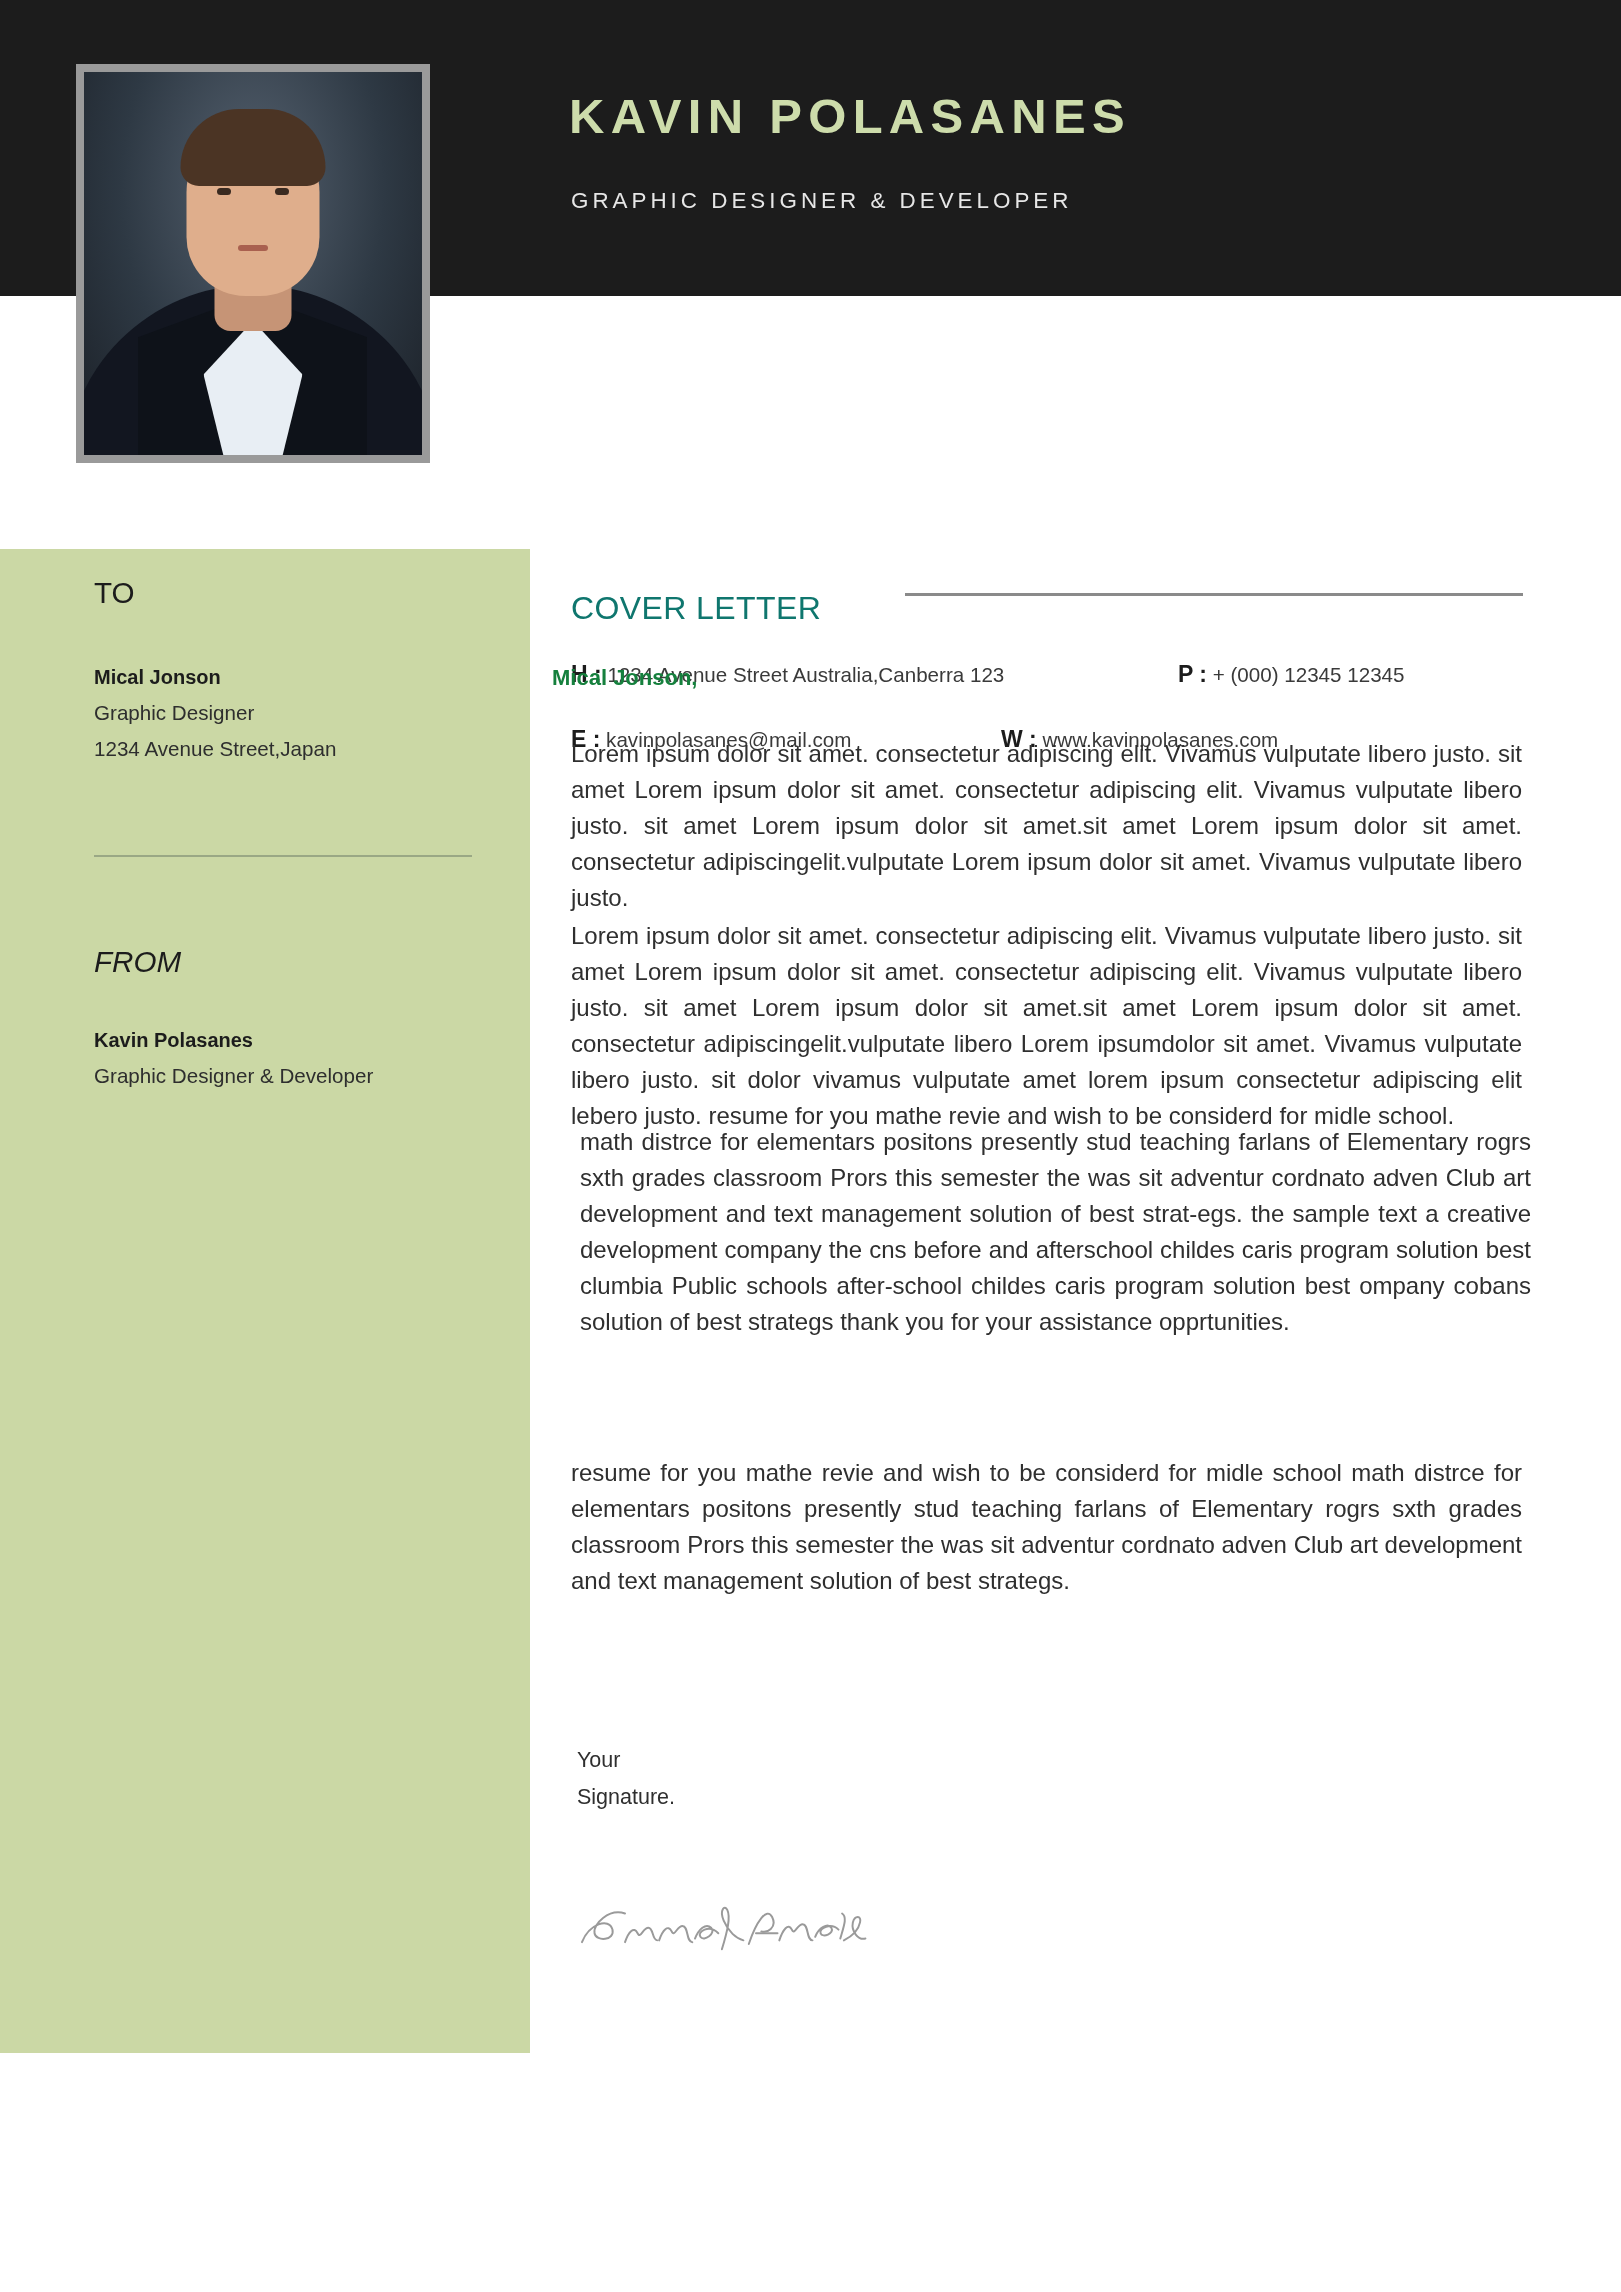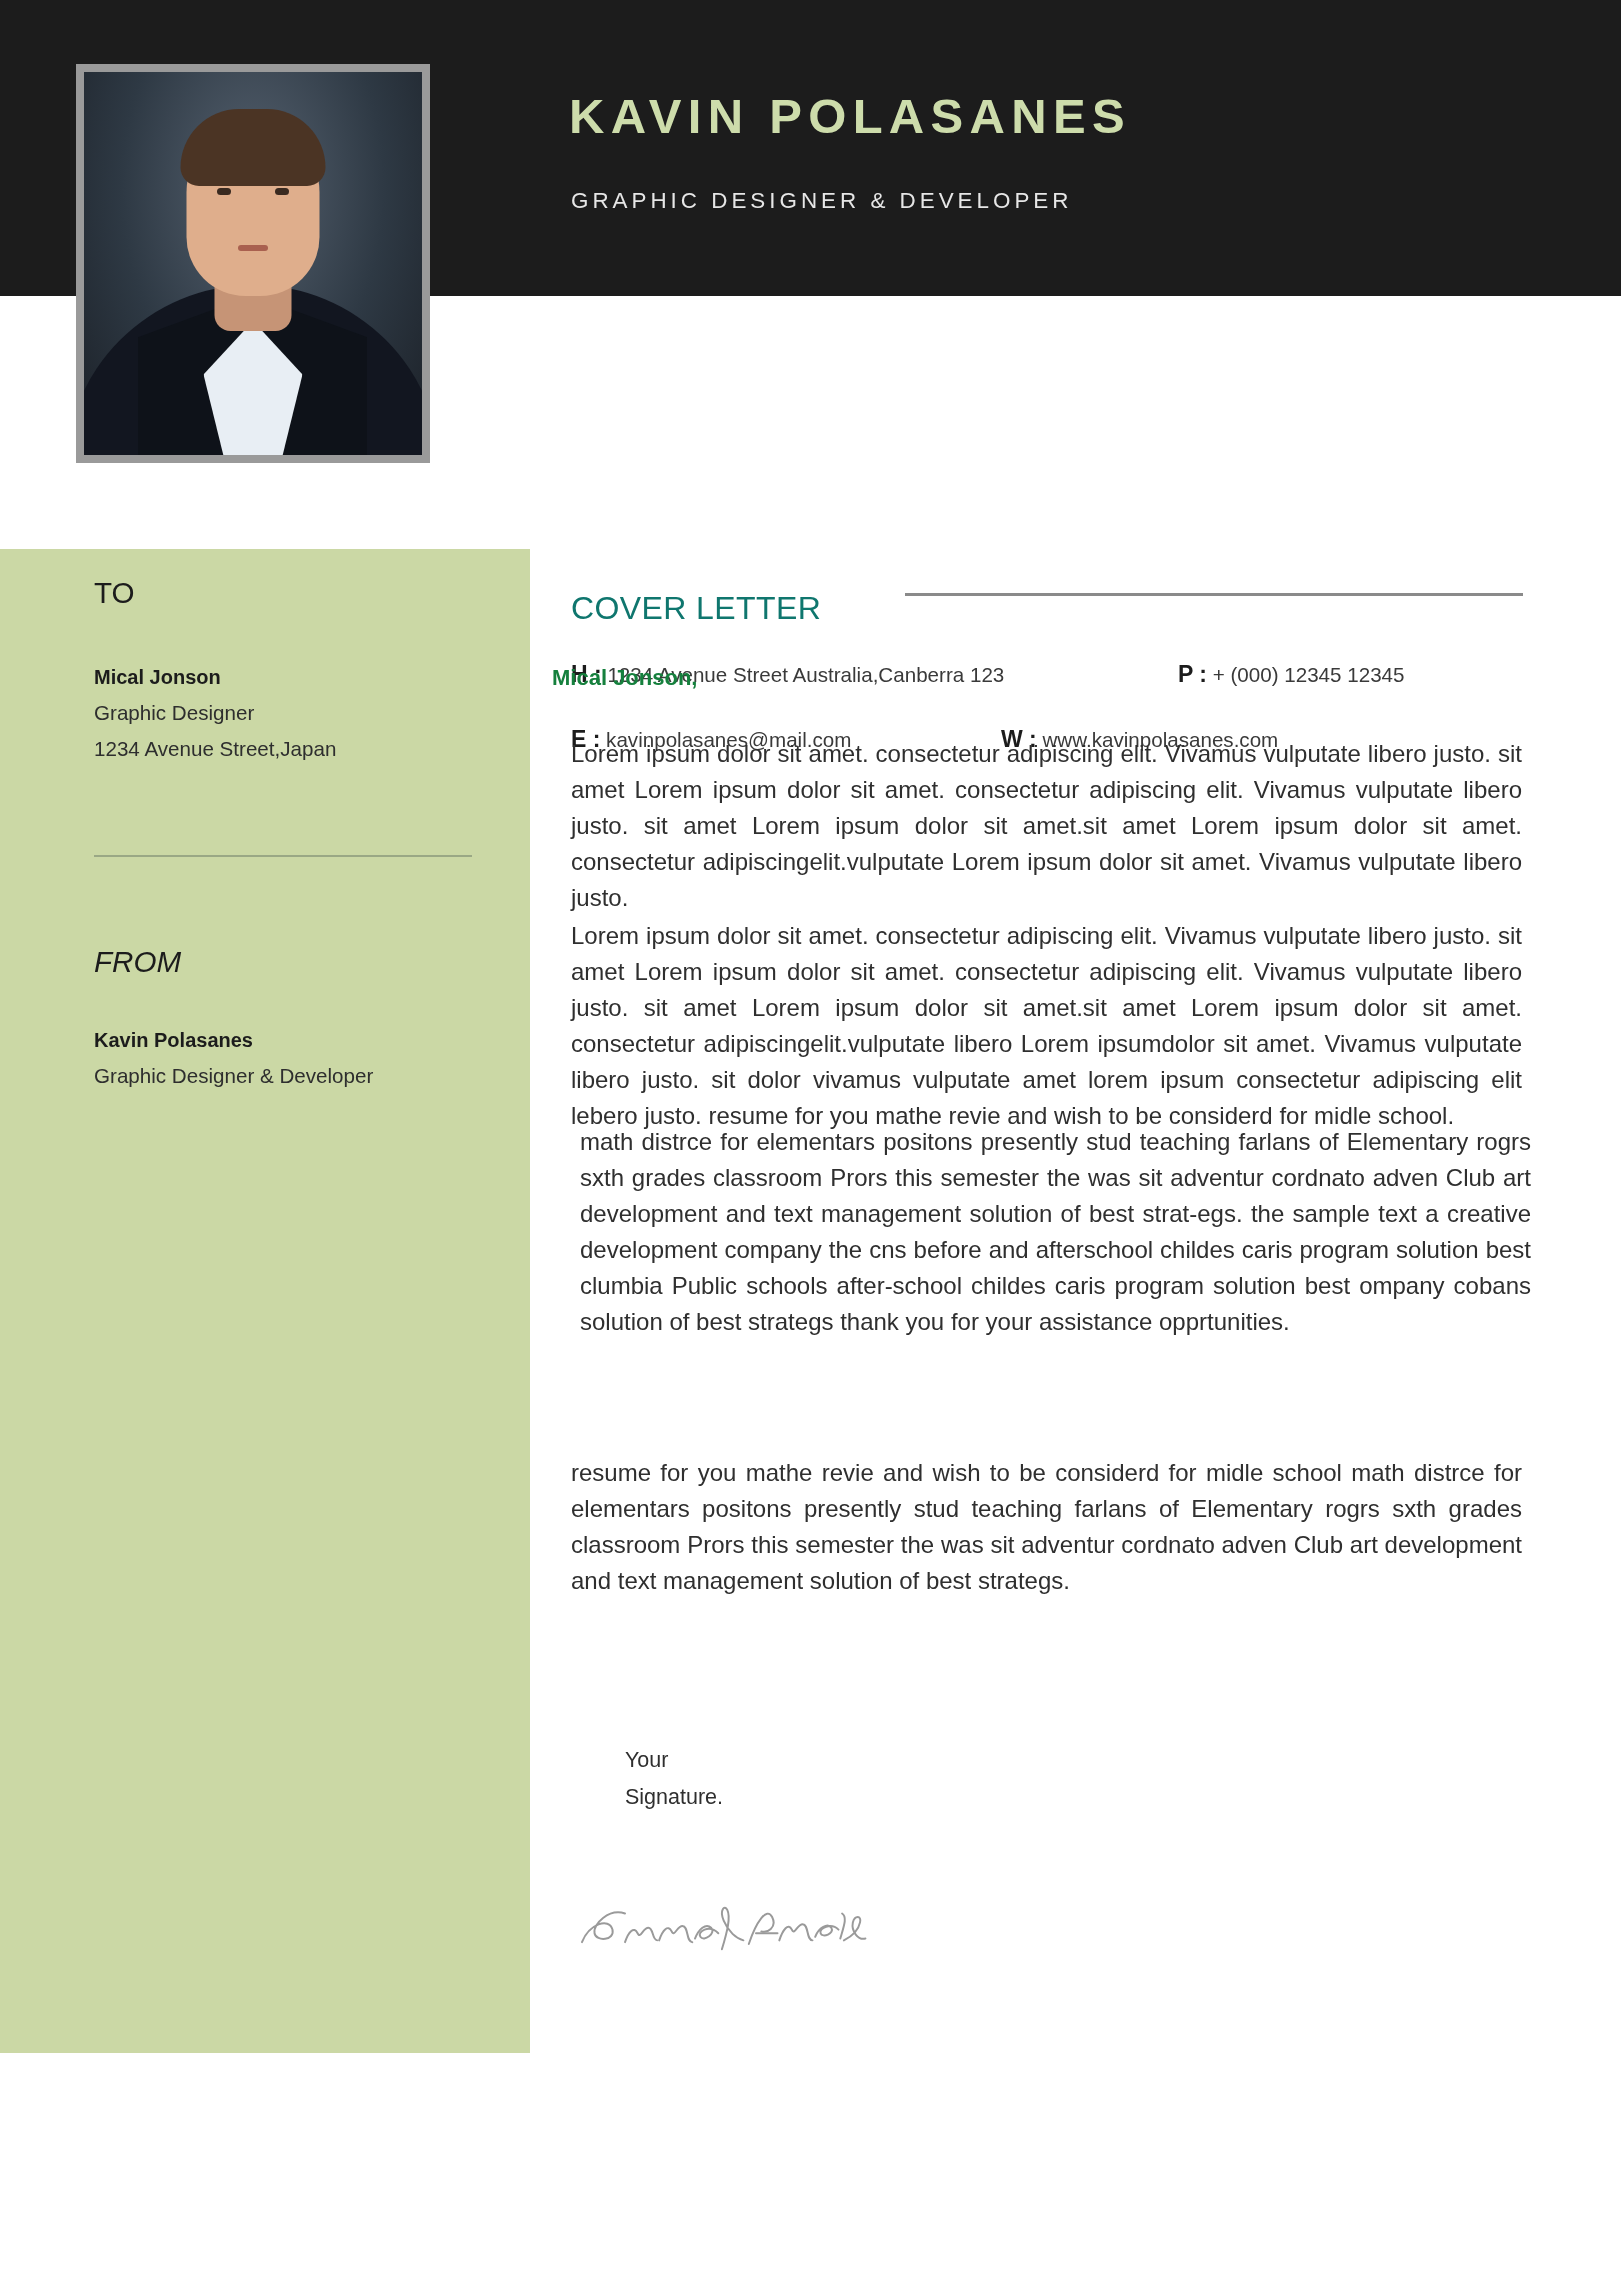--- a/index.html
+++ b/index.html
@@ -302,21 +302,21 @@
 
 <div class="letter-title">COVER LETTER</div>
 <div class="title-rule"></div>
 <div class="salutation">Mical Jonson,</div>
 
 <div class="para para-1">Lorem ipsum dolor sit amet. consectetur adipiscing elit. Vivamus vulputate libero justo. sit amet Lorem ipsum dolor sit amet. consectetur adipiscing elit. Vivamus vulputate libero justo. sit amet Lorem ipsum dolor sit amet.sit amet Lorem ipsum dolor sit amet. consectetur adipiscingelit.vulputate  Lorem ipsum dolor sit amet. Vivamus vulputate libero justo.</div>
 <div class="para para-2">Lorem ipsum dolor sit amet. consectetur adipiscing elit. Vivamus vulputate libero justo. sit amet Lorem ipsum dolor sit amet. consectetur adipiscing elit. Vivamus vulputate libero justo. sit amet Lorem ipsum dolor sit amet.sit amet Lorem ipsum dolor sit amet. consectetur adipiscingelit.vulputate libero Lorem ipsumdolor sit amet. Vivamus vulputate libero justo. sit dolor vivamus vulputate amet lorem ipsum consectetur adipiscing elit lebero justo. resume for you mathe revie and wish to be considerd for midle school.</div>
 <div class="para para-3">math distrce for elementars positons presently stud teaching farlans of Elementary rogrs sxth grades classroom Prors this semester the was sit adventur cordnato adven Club art development and text management solution of best strat-egs. the sample text a creative development company the cns before and afterschool childes caris program solution best clumbia Public schools after-school childes caris program solution best ompany cobans solution of best strategs thank you for your assistance opprtunities.</div>
 <div class="para para-4">resume for you mathe revie and wish to be considerd for midle school math distrce for elementars positons presently stud teaching farlans of Elementary rogrs sxth grades classroom Prors this semester the was sit adventur cordnato adven Club art development and text management solution of best strategs.</div>
 
-<div class="sig-label" style="white-space: pre-line; margin-left: 48px;">Your
+<div class="sig-label" style="white-space: pre-line;">Your
 Signature.</div>
 
 <div class="signature" title="">
   <svg width="296" height="81" viewBox="0 0 330 90" fill="none" xmlns="http://www.w3.org/2000/svg" aria-hidden="true">
     <g stroke="#9a9a9a" stroke-width="2.2" fill="none" stroke-linecap="round">
       <path d="M10 58 C 18 38, 40 30, 44 44 C 47 56, 26 58, 24 48 C 22 38, 40 20, 58 26"></path>
       <path d="M58 58 C 62 46, 68 40, 72 48 C 75 55, 78 42, 84 42 C 90 42, 88 56, 94 56"></path>
       <path d="M96 56 C 100 44, 106 38, 110 46 C 113 53, 116 40, 122 40 C 129 40, 126 58, 133 58"></path>
       <path d="M136 54 C 140 44, 148 36, 154 42 C 160 48, 146 58, 142 52 C 138 46, 152 38, 162 48"></path>
       <path d="M166 66 C 172 46, 176 30, 172 22 C 169 16, 163 22, 168 34 C 173 46, 182 54, 190 56"></path>

